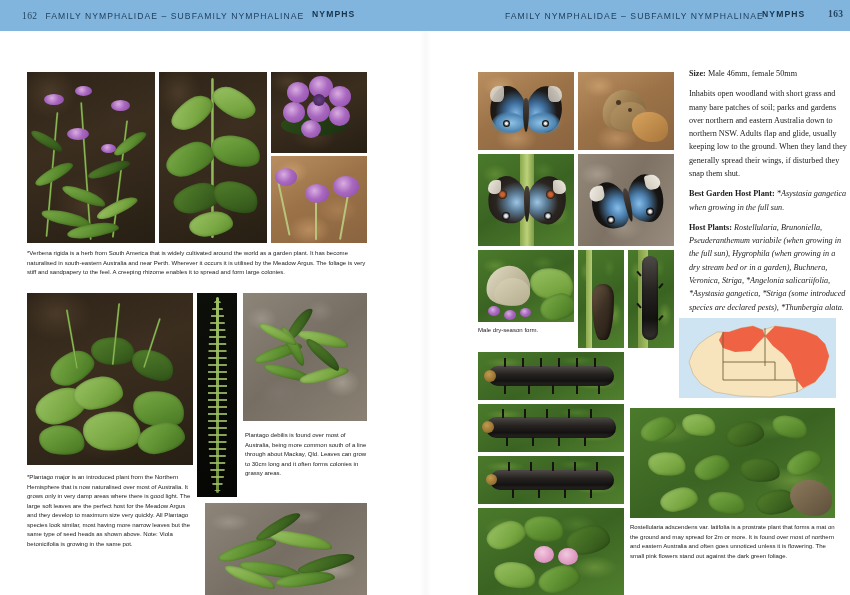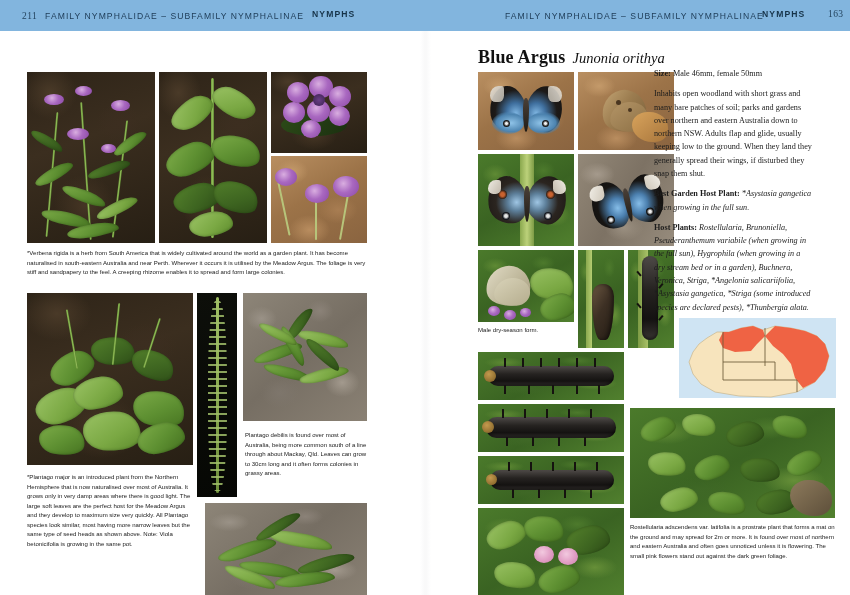--- a/index.html
+++ b/index.html
@@ -170,30 +170,30 @@
   .map svg { display: block; }
 </style>
 </head>
 <body>
 
 <div class="spread">
 
   <div class="header-band"></div>
 
   <div class="hdr-row hdr-left">
-    <span class="folio">211</span>
+    <span class="folio">162</span>
     <span class="hdr-title" style="margin-left:8px">FAMILY NYMPHALIDAE – SUBFAMILY NYMPHALINAE</span>
   </div>
   <div class="hdr-section sec-left">NYMPHS</div>
 
   <div class="hdr-row hdr-right">
     <span class="hdr-title">FAMILY NYMPHALIDAE – SUBFAMILY NYMPHALINAE</span>
   </div>
   <div class="hdr-section sec-right">NYMPHS</div>
-  <div class="hdr-section folio-right" style="font-weight:normal;font-family:'Liberation Serif',serif;font-size:9.5px;color:#24445f;letter-spacing:.4px">163</div>
+  <div class="hdr-section folio-right" style="font-weight:bold;font-family:'Liberation Serif',serif;font-size:9.5px;color:#24445f;letter-spacing:.4px">163</div>
 
   <div class="page page-left">
 
 
     <div class="ph soil-dark" style="left:27px; top:41px; width:128px; height:171px;">
       <div class="stem" style="left:24px; top:40px; width:2px; height:125px; transform:rotate(5deg);"></div>
       <div class="stem" style="left:58px; top:30px; width:2px; height:138px; transform:rotate(-4deg);"></div>
       <div class="stem" style="left:92px; top:48px; width:2px; height:118px; transform:rotate(7deg);"></div>
       <div class="leaf" style="left:6px;  top:96px; width:42px; height:12px; transform:rotate(-28deg);"></div>
       <div class="leaf" style="left:34px; top:118px; width:46px; height:12px; transform:rotate(22deg);"></div>
@@ -287,23 +287,20 @@
       <div class="leaf pale" style="left:18px; top:68px; width:54px; height:12px; transform:rotate(22deg);"></div>
       <div class="leaf" style="left:70px; top:70px; width:60px; height:13px; transform:rotate(-6deg);"></div>
       <div class="leaf dark" style="left:48px; top:18px; width:50px; height:11px; transform:rotate(-30deg);"></div>
     </div>
 
     <div class="cap" style="left:27px; top:442px; width:170px;">*Plantago major is an introduced plant from the Northern Hemisphere that is now naturalised over most of Australia. It grows only in very damp areas where there is good light. The large soft leaves are the perfect host for the Meadow Argus and they develop to maximum size very quickly. All Plantago species look similar, most having more narrow leaves but the same type of seed heads as shown above. Note: Viola betonicifolia is growing in the same pot.</div>
   </div>
 
   <div class="page page-right">
 
-    <div class="title" style="left:53px; top:16px;">
-      <span class="common">Blue Argus</span><span class="sci">Junonia orithya</span>
-    </div>
 
     <div class="ph soil-warm" style="left:53px; top:41px; width:96px; height:78px;">
       <div class="bfly" style="left:12px; top:14px; width:72px; height:50px;">
         <div class="wing" style="left:0;   top:0;  width:36px; height:46px; background:radial-gradient(ellipse at 70% 62%, #7fb6e2 0%, #3f6f9e 26%, #1d1a18 58%, #14100e 100%); transform:rotate(-8deg);"></div>
         <div class="wing" style="left:36px; top:0; width:36px; height:46px; background:radial-gradient(ellipse at 30% 62%, #7fb6e2 0%, #3f6f9e 26%, #1d1a18 58%, #14100e 100%); transform:rotate(8deg);"></div>
         <div style="position:absolute;left:2px;top:26px;width:32px;height:22px;border-radius:50%;background:radial-gradient(ellipse at 60% 50%,#8fc3e8 0%,#4d84b0 55%,rgba(0,0,0,0) 78%);"></div>
         <div style="position:absolute;left:38px;top:26px;width:32px;height:22px;border-radius:50%;background:radial-gradient(ellipse at 40% 50%,#8fc3e8 0%,#4d84b0 55%,rgba(0,0,0,0) 78%);"></div>
         <div class="eyespot" style="left:13px; top:34px; width:7px; height:7px; background:radial-gradient(circle,#f0f0f0 20%,#1b1b1b 55%,#0d0d0d 100%);"></div>
         <div class="eyespot" style="left:52px; top:34px; width:7px; height:7px; background:radial-gradient(circle,#f0f0f0 20%,#1b1b1b 55%,#0d0d0d 100%);"></div>
         <div style="position:absolute;left:0;top:0;width:14px;height:16px;background:linear-gradient(120deg,#e8e4dc,#b9b2a6);border-radius:60% 20% 40% 40%;opacity:.9;"></div>
@@ -424,21 +421,21 @@
     <div class="ph foliage" style="left:53px; top:477px; width:146px; height:90px;">
       <div class="leaf pale" style="left:8px;  top:14px; width:40px; height:26px; transform:rotate(-16deg);"></div>
       <div class="leaf" style="left:46px; top:8px;  width:40px; height:26px; transform:rotate(12deg);"></div>
       <div class="leaf dark" style="left:88px; top:18px; width:44px; height:28px; transform:rotate(-8deg);"></div>
       <div class="leaf pale" style="left:16px; top:54px; width:42px; height:26px; transform:rotate(14deg);"></div>
       <div class="leaf" style="left:60px; top:58px; width:42px; height:26px; transform:rotate(-12deg);"></div>
       <div class="flower pink" style="left:56px; top:38px; width:20px; height:17px;"></div>
       <div class="flower pink" style="left:80px; top:40px; width:20px; height:17px;"></div>
     </div>
 
-    <div class="body-col" style="left:229px; top:36px; width:158px;">
+    <div class="body-col" style="left:264px; top:36px; width:158px;">
       <p>
         <b>Size:</b>
         <span>Male 46mm, female 50mm</span>
       </p>
       <p>Inhabits open woodland with short grass and many bare patches of soil; parks and gardens over northern and eastern Australia down to northern NSW. Adults flap and glide, usually keeping low to the ground. When they land they generally spread their wings, if disturbed they snap them shut.</p>
       <p>
         <b>Best Garden Host Plant:</b>
         <i>*Asystasia gangetica when growing in the full sun.</i>
       </p>
       <p>

